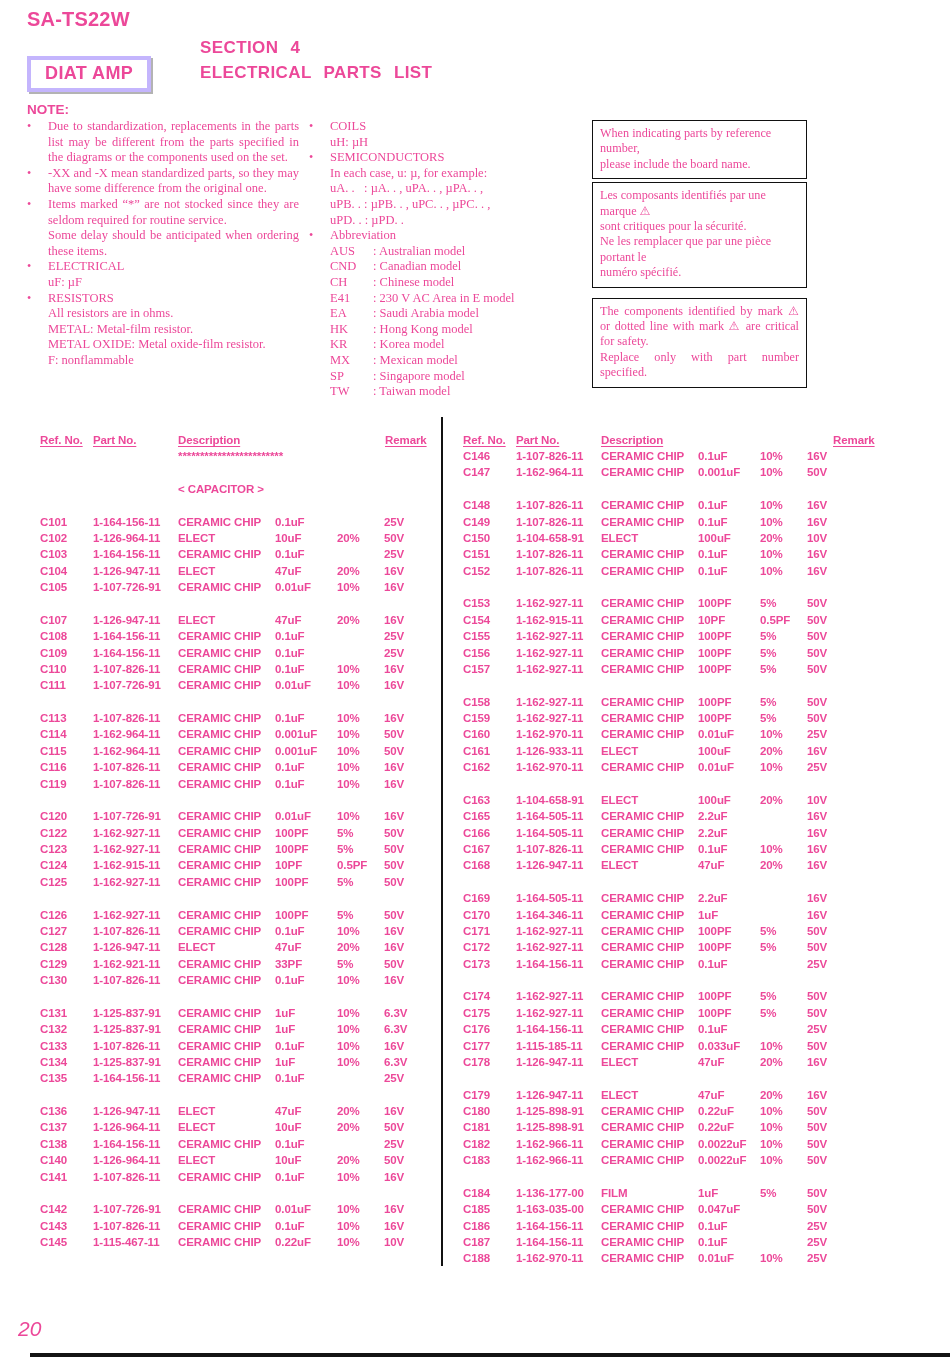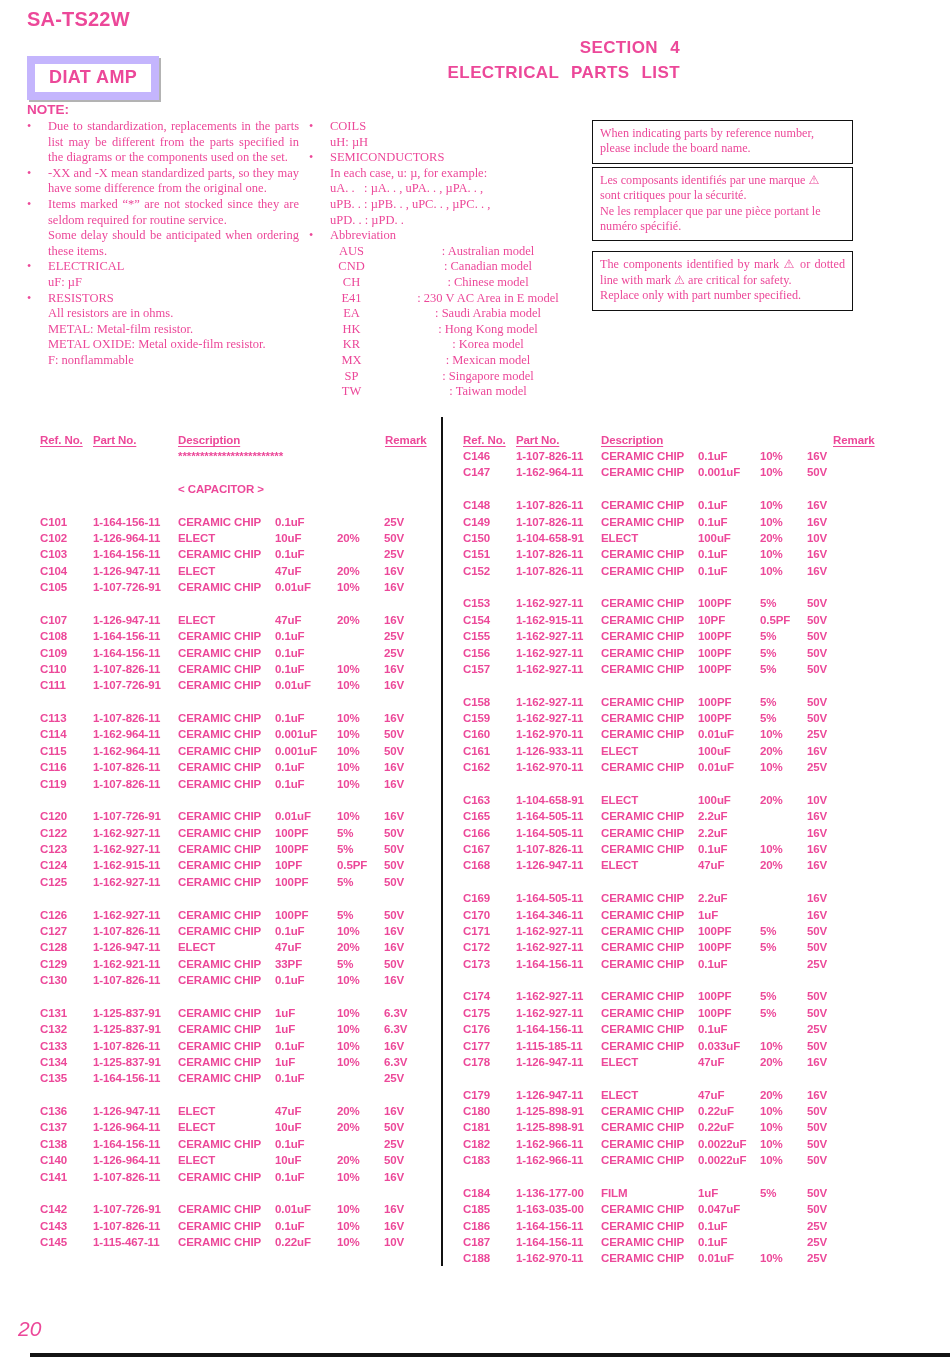--- a/index.html
+++ b/index.html
@@ -1,40 +1,40 @@
 <!DOCTYPE html>
 <html><head>
 <meta charset="utf-8">
 <style>
   html,body{margin:0;padding:0;background:#eaeaea;}
   .page{position:relative;width:950px;height:1360px;margin:0 auto;background:#ffffff;
         font-family:"Liberation Sans",sans-serif;color:#ec4899;overflow:hidden;}
 
   
   .model{position:absolute;left:27px;top:8px;font-size:20px;font-weight:bold;letter-spacing:.2px;}
-  .section-title{position:absolute;left:200px;top:35px;width:480px;text-align:right;
+  .section-title{position:absolute;left:200px;top:35px;width:480px;text-align:left;
         font-weight:bold;font-size:17px;line-height:25px;word-spacing:7px;letter-spacing:.4px;}
-  .board-box{position:absolute;left:27px;top:56px;border:8px solid #c4b5fd;box-shadow:2px 2px 0 #b3b3b3;
+  .board-box{position:absolute;left:27px;top:56px;border:4px solid #c4b5fd;box-shadow:2px 2px 0 #b3b3b3;
         padding:3px 14px 4px;font-size:18px;font-weight:bold;letter-spacing:.4px;background:#fff;}
 
   
   .note-title{position:absolute;left:27px;top:102px;font-size:13.5px;font-weight:bold;}
   .notes{position:absolute;top:119px;font-family:"Liberation Serif","DejaVu Sans",serif;
         font-size:12.5px;line-height:15.6px;}
   .notes.col1{left:27px;width:272px;}
   .notes.col2{left:309px;width:294px;}
   .nitem{display:grid;grid-template-columns:21px 1fr;}
   .nitem .bullet{font-size:12px;}
   .ntext{white-space:pre-wrap;}
   .ntext.justify{text-align:justify;}
   .abbr-grid{display:grid;grid-template-columns:43px 1fr;}
-  .abbr-grid span{white-space:pre;text-align:center;}
+  .abbr-grid span{white-space:pre;}
 
   
-  .info-boxes{position:absolute;left:592px;top:120px;width:261px;
+  .info-boxes{position:absolute;left:592px;top:120px;width:215px;
         font-family:"Liberation Serif","DejaVu Sans",serif;font-size:12.2px;line-height:15.4px;}
   .ibox{border:1px solid #111;padding:5px 7px 6px;white-space:pre-wrap;background:#fff;}
   .ibox.gap{margin-top:10px;}
   .ibox.flush{margin-top:3px;}
   .ibox.justify{text-align:justify;}
 
   
   .ptable{position:absolute;top:417px;width:420px;font-size:11.5px;font-weight:bold;letter-spacing:-.1px;}
   .ptable.left{left:40px;}
   .ptable.right{left:463px;}

